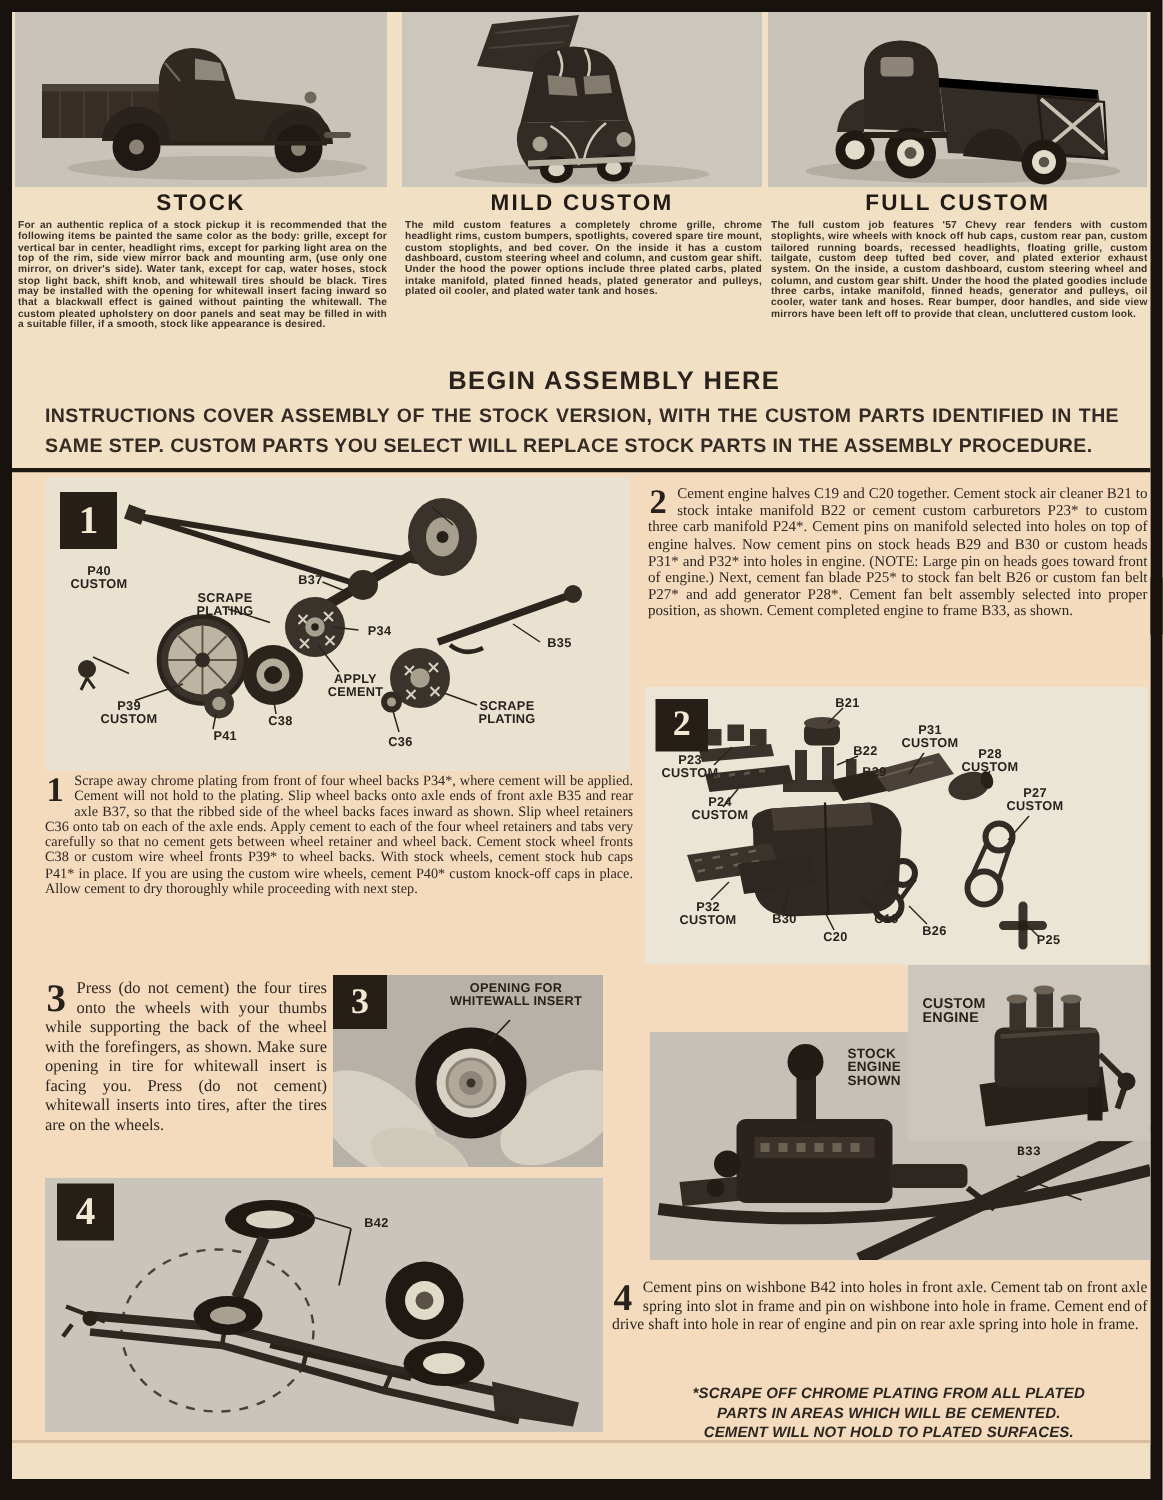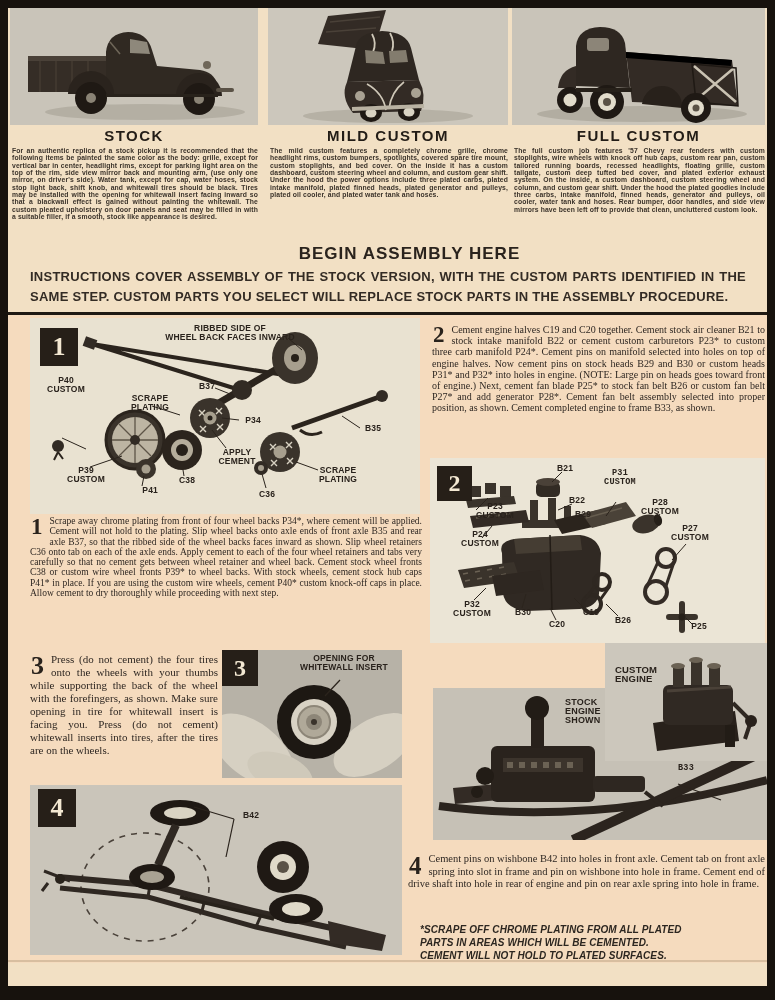--- a/index.html
+++ b/index.html
@@ -51,21 +51,21 @@
   }
   .steptext{
     position:absolute;font-family:"Liberation Serif",serif;color:#2e2722;
     text-align:justify;
   }
   .dropnum{
     float:left;font-family:"Liberation Serif",serif;font-weight:700;
     font-size:23px;line-height:20px;margin:1px 7px 0 1px;color:#29221c;
   }
   .footnote{
-    position:absolute;left:412px;top:915px;width:345px;text-align:left;
+    position:absolute;left:412px;top:915px;width:345px;text-align:center;
     font-style:italic;font-weight:700;font-size:10px;line-height:13px;
     color:#2c2620;white-space:pre-line;letter-spacing:.1px;
   }
   .edge-mark{position:absolute;right:0;top:385px;width:8px;height:38px;background:#17120d;}
   svg .ln{stroke:#2b241d;fill:none;}
 </style>
 </head>
 <body>
 
 <div class="page">
@@ -198,22 +198,20 @@
         <path d="M330 110 L312 98" fill="none"></path>
         <path d="M196 130 L182 112" fill="none"></path>
         <path d="M60 149 L92 138" fill="none"></path>
         <path d="M154 158 L152 146" fill="none"></path>
         <path d="M112 168 L114 158" fill="none"></path>
         <path d="M288 152 L266 144" fill="none"></path>
         <path d="M236 170 L232 156" fill="none"></path>
       </g>
     </svg>
     <div class="numbox" style="left:10px;top:10px;width:38px;height:38px;font-size:26px;">1</div>
-    <div class="plabel" style="left:100px;top:6px;width:200px;">RIBBED SIDE OF
-WHEEL BACK FACES INWARD</div>
     <div class="plabel" style="left:14px;top:58px;width:44px;">P40
 CUSTOM</div>
     <div class="plabel" style="left:96px;top:76px;width:48px;">SCRAPE
 PLATING</div>
     <div class="plabel" style="left:164px;top:64px;width:26px;">B37</div>
     <div class="plabel" style="left:210px;top:98px;width:26px;">P34</div>
     <div class="plabel" style="left:330px;top:106px;width:26px;">B35</div>
     <div class="plabel" style="left:182px;top:130px;width:50px;">APPLY
 CEMENT</div>
     <div class="plabel" style="left:32px;top:148px;width:48px;">P39
@@ -286,24 +284,24 @@
         <path d="M44 142 L56 130"></path>
         <path d="M92 150 L96 136"></path>
         <path d="M126 162 L120 150"></path>
         <path d="M154 150 L144 140"></path>
         <path d="M188 158 L176 146"></path>
         <path d="M262 166 L256 160"></path>
       </g>
     </svg>
     <div class="numbox" style="left:7px;top:8px;width:35px;height:35px;font-size:24px;">2</div>
     <div class="plabel" style="left:122px;top:6px;width:26px;">B21</div>
-    <div class="plabel" style="left:8px;top:44px;width:44px;margin-left:35px;">P23
+    <div class="plabel" style="left:8px;top:44px;width:44px;">P23
 CUSTOM</div>
     <div class="plabel" style="left:134px;top:38px;width:26px;">B22</div>
-    <div class="plabel" style="left:168px;top:11px;width:44px;font-family:Liberation Mono, monospace;">P31
+    <div class="plabel" style="left:168px;top:24px;width:44px;">P31
 CUSTOM</div>
     <div class="plabel" style="left:208px;top:40px;width:44px;">P28
 CUSTOM</div>
     <div class="plabel" style="left:28px;top:72px;width:44px;">P24
 CUSTOM</div>
     <div class="plabel" style="left:140px;top:52px;width:26px;">B29</div>
     <div class="plabel" style="left:238px;top:66px;width:44px;">P27
 CUSTOM</div>
     <div class="plabel" style="left:20px;top:142px;width:44px;">P32
 CUSTOM</div>

